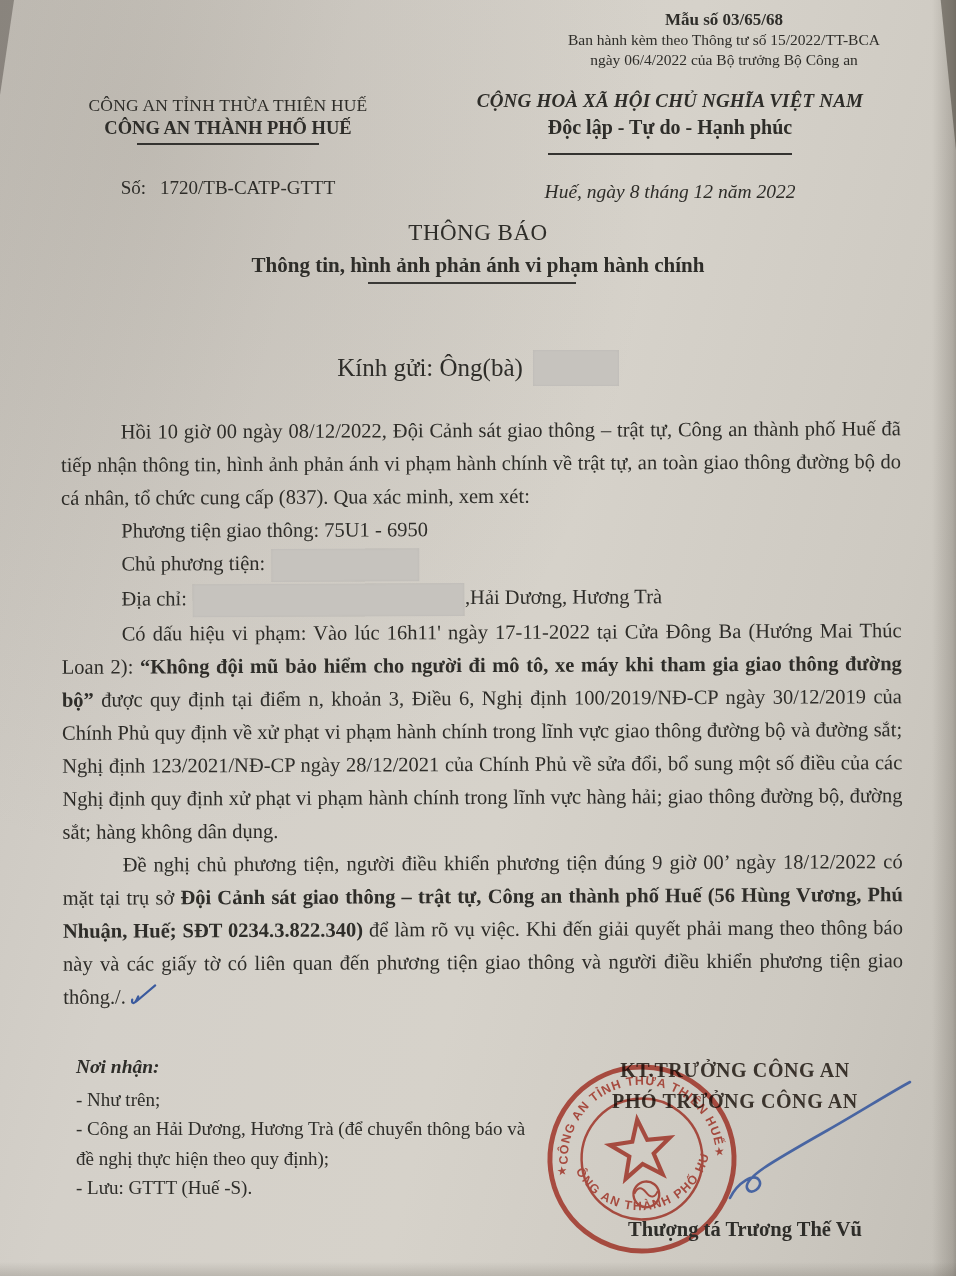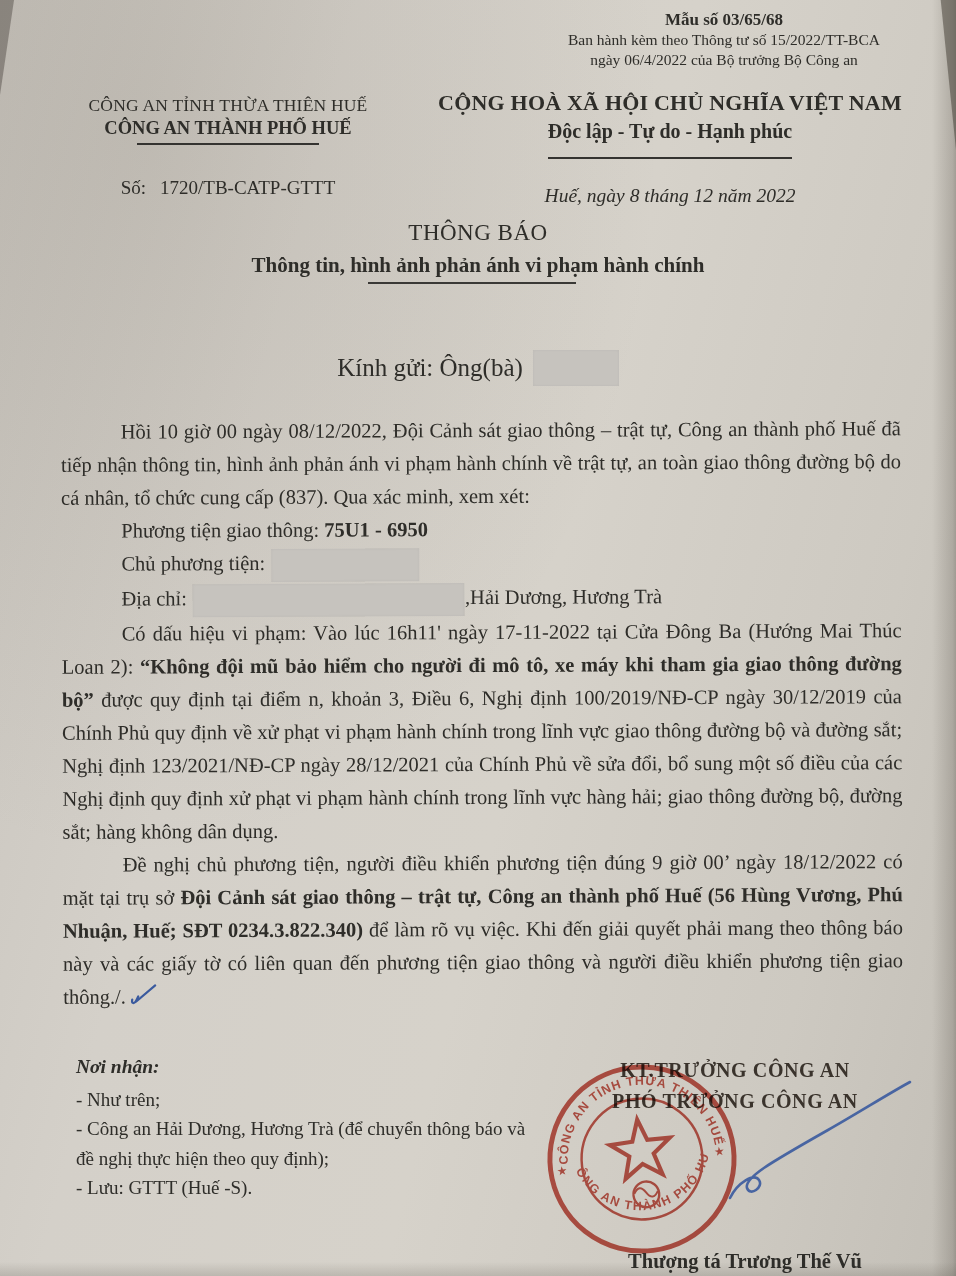--- a/index.html
+++ b/index.html
@@ -26,52 +26,52 @@
   .form-note .l2,.form-note .l3{font-size:15.5px;}
 
   .hdr-left{position:absolute;top:95px;left:48px;width:360px;text-align:center;}
   .hdr-left .l1{font-size:17.5px;letter-spacing:.2px;}
   .hdr-left .l2{font-size:18.5px;font-weight:bold;margin-top:2px;}
   .hdr-left .rule{width:182px;height:2px;background:#343330;margin:4px auto 0;}
   .doc-number{margin-top:32px;font-size:19px;text-align:center;}
   .doc-number .num{margin-left:14px;}
 
   .hdr-right{position:absolute;top:90px;left:432px;width:476px;text-align:center;}
-  .hdr-right .l1{font-size:22px;font-weight:bold;letter-spacing:.2px;}
+  .hdr-right .l1{font-size:19px;font-weight:bold;letter-spacing:.2px;font-style:italic;}
   .hdr-right .l2{font-size:20px;font-weight:bold;display:inline-block;margin-top:4px;
     border-bottom:2px solid #343330;padding-bottom:14px;font-family:Liberation Serif, serif;}
   .hdr-right .date{font-size:19.5px;font-style:italic;margin-top:26px;}
 
   .title-block{position:absolute;top:220px;left:0;width:956px;text-align:center;}
   .title-block .main{font-size:23px;font-weight:normal;letter-spacing:.5px;text-align:center;}
   .title-block .sub{font-size:21px;font-weight:bold;margin-top:7px;}
   .title-block .rule{width:208px;height:2px;background:#3a3936;margin:4px auto 0;position:relative;left:-6px;}
 
   .salutation{position:absolute;top:350px;left:0;width:956px;display:flex;justify-content:center;align-items:center;font-size:25px;}
   .redact{display:inline-block;background:#c6c3be;box-shadow:0 0 3px rgba(0,0,0,.05) inset;vertical-align:middle;}
   .salutation .redact{width:86px;height:36px;margin-left:10px;}
 
   .content{position:absolute;top:414px;left:62px;width:840px;font-size:20.5px;line-height:33px;transform:rotate(-0.25deg);}
   .content p{margin:0;text-align:justify;text-indent:60px;}
   .detail{margin:0;text-indent:60px;text-align:left;}
   .detail .redact{height:33px;margin-left:6px;}
   .r-owner{width:148px;}
   .r-address{width:272px;}
-  .plate{font-weight:bold;}
+  .plate{font-weight:normal;}
   .b{font-weight:bold;}
   .p-gap{margin-top:0px;}
 
   .tick-svg{display:inline-block;vertical-align:-4px;margin-left:2px;}
 
   .recipients{position:absolute;top:1052px;left:76px;width:470px;font-size:19px;line-height:29.5px;}
   .recipients .rt{font-weight:bold;font-style:italic;font-size:19.5px;margin-bottom:3px;}
 
   .sig-block{position:absolute;top:1055px;left:560px;width:350px;text-align:center;}
   .sig-block .sl{font-size:20px;font-weight:bold;letter-spacing:.6px;line-height:31px;color:#3a332c;}
-  .signer{position:absolute;top:1218px;left:565px;width:360px;text-align:center;font-size:20.5px;font-weight:bold;margin-top:32px;}
+  .signer{position:absolute;top:1218px;left:565px;width:360px;text-align:center;font-size:20.5px;font-weight:bold;}
 
   .stamp{position:absolute;top:1060px;left:543px;width:198px;height:198px;
     transform:rotate(-7deg);opacity:.82;mix-blend-mode:multiply;}
   .sig-svg{position:absolute;top:1072px;left:688px;width:232px;height:138px;}
 </style>
 </head>
 <body>
 
 <div class="page">
 

